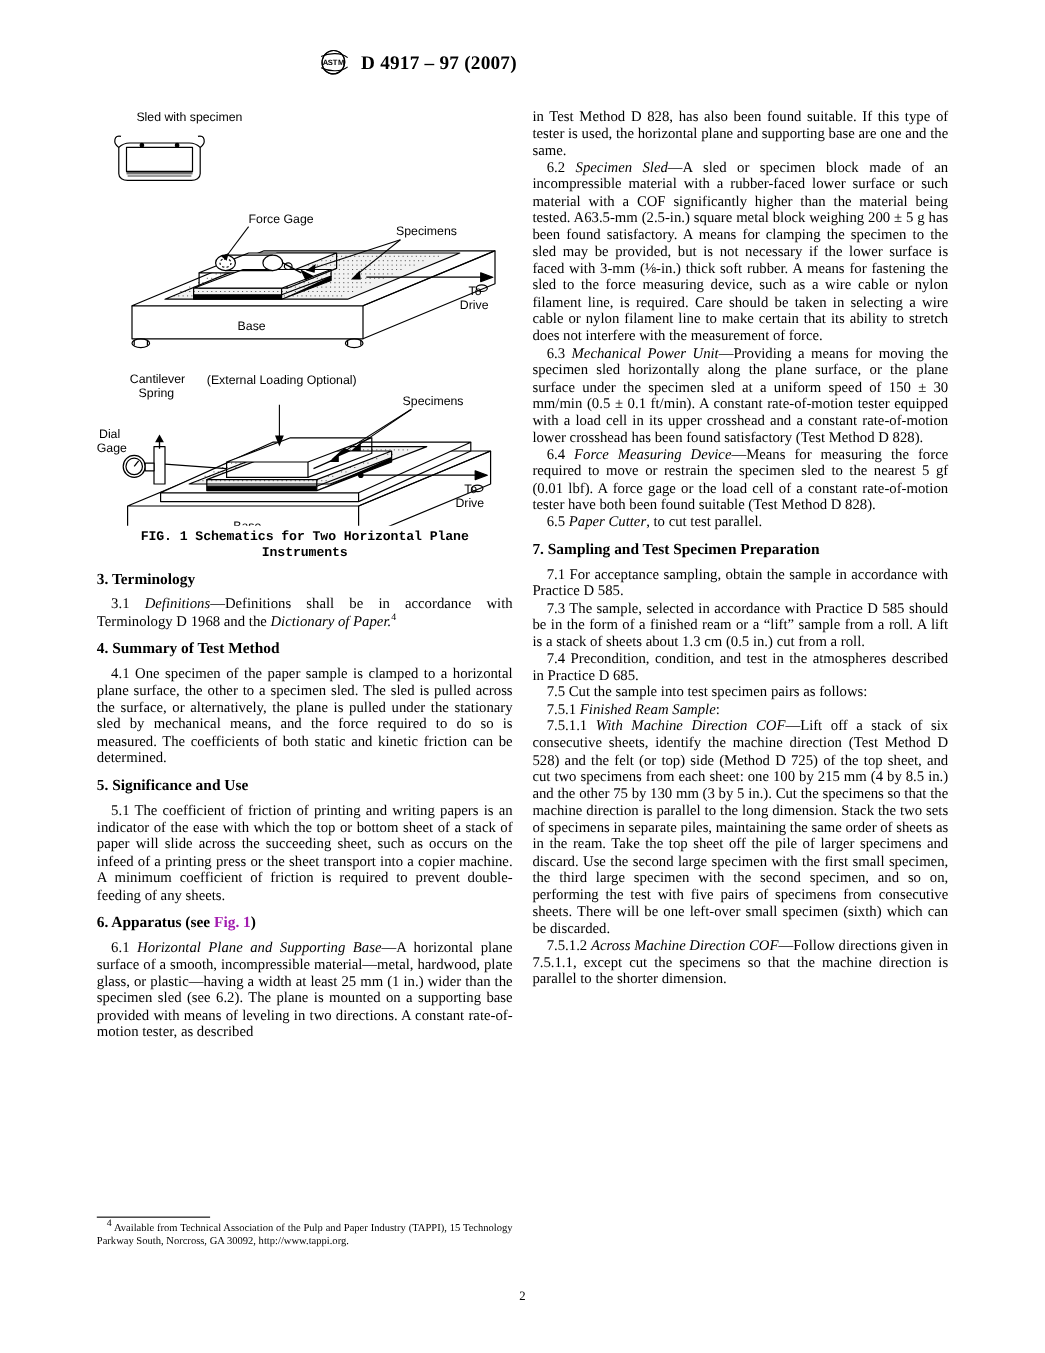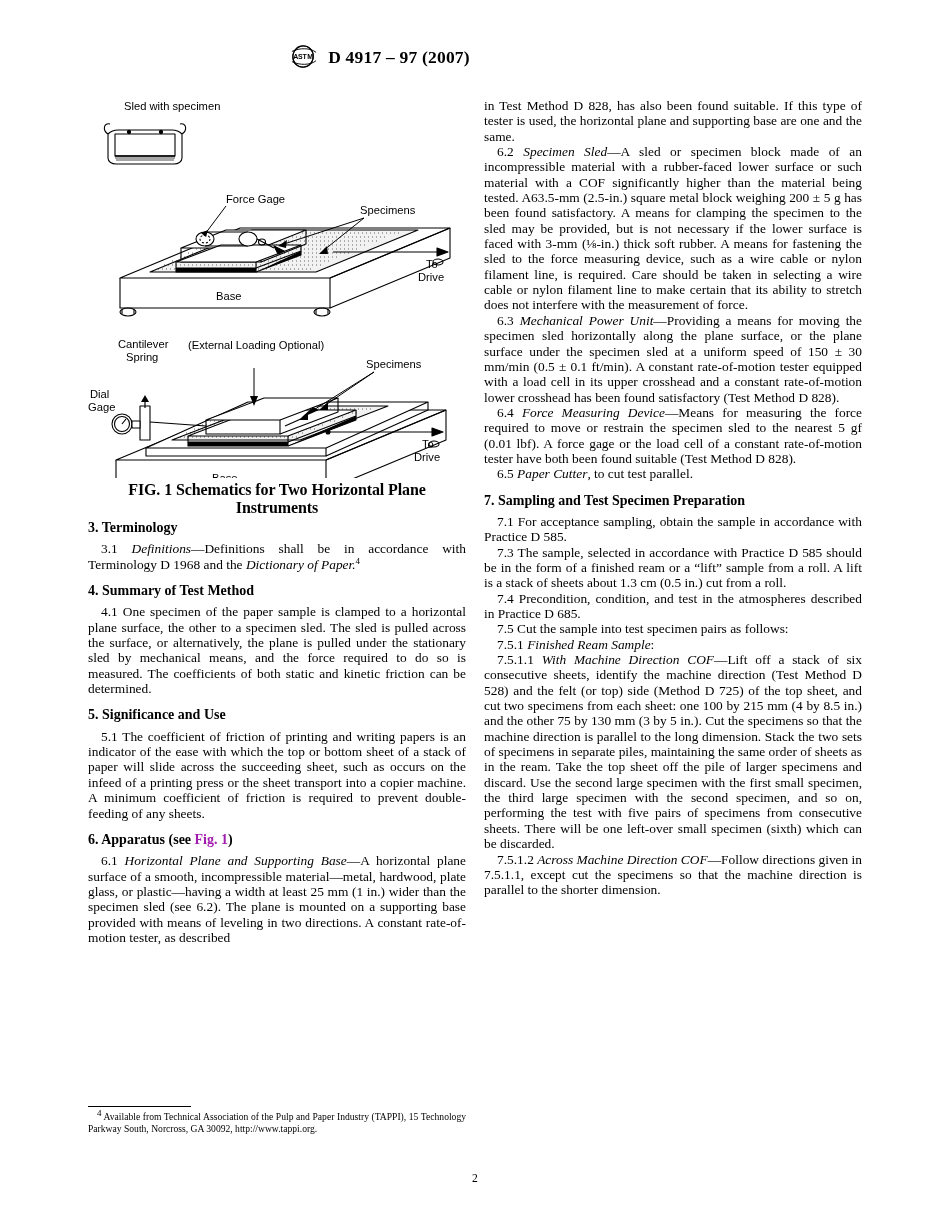--- a/index.html
+++ b/index.html
@@ -45,22 +45,22 @@
   i,em{font-style:italic;}
   .ref{color:#000000;}
   .fig-ref{color:#a21caf;}
   sup{font-size:9px;vertical-align:super;line-height:0;}
 
   
   .figure{
     position:absolute;left:88px;top:96px;width:378px;
   }
   .fig-caption{
-    font-family:Liberation Serif, serif;
-    font-weight:bold;font-size:16px;text-align:center;
+    font-family:Liberation Mono, monospace;
+    font-weight:bold;font-size:12px;text-align:center;
     margin-top:3px;letter-spacing:-.1px;
   }
   svg.schem{display:block;}
 
   
   .footnote{
     position:absolute;left:88px;top:1106px;width:378px;
     font-size:9.6px;line-height:11.6px;text-align:justify;
   }
   .fn-rule{

